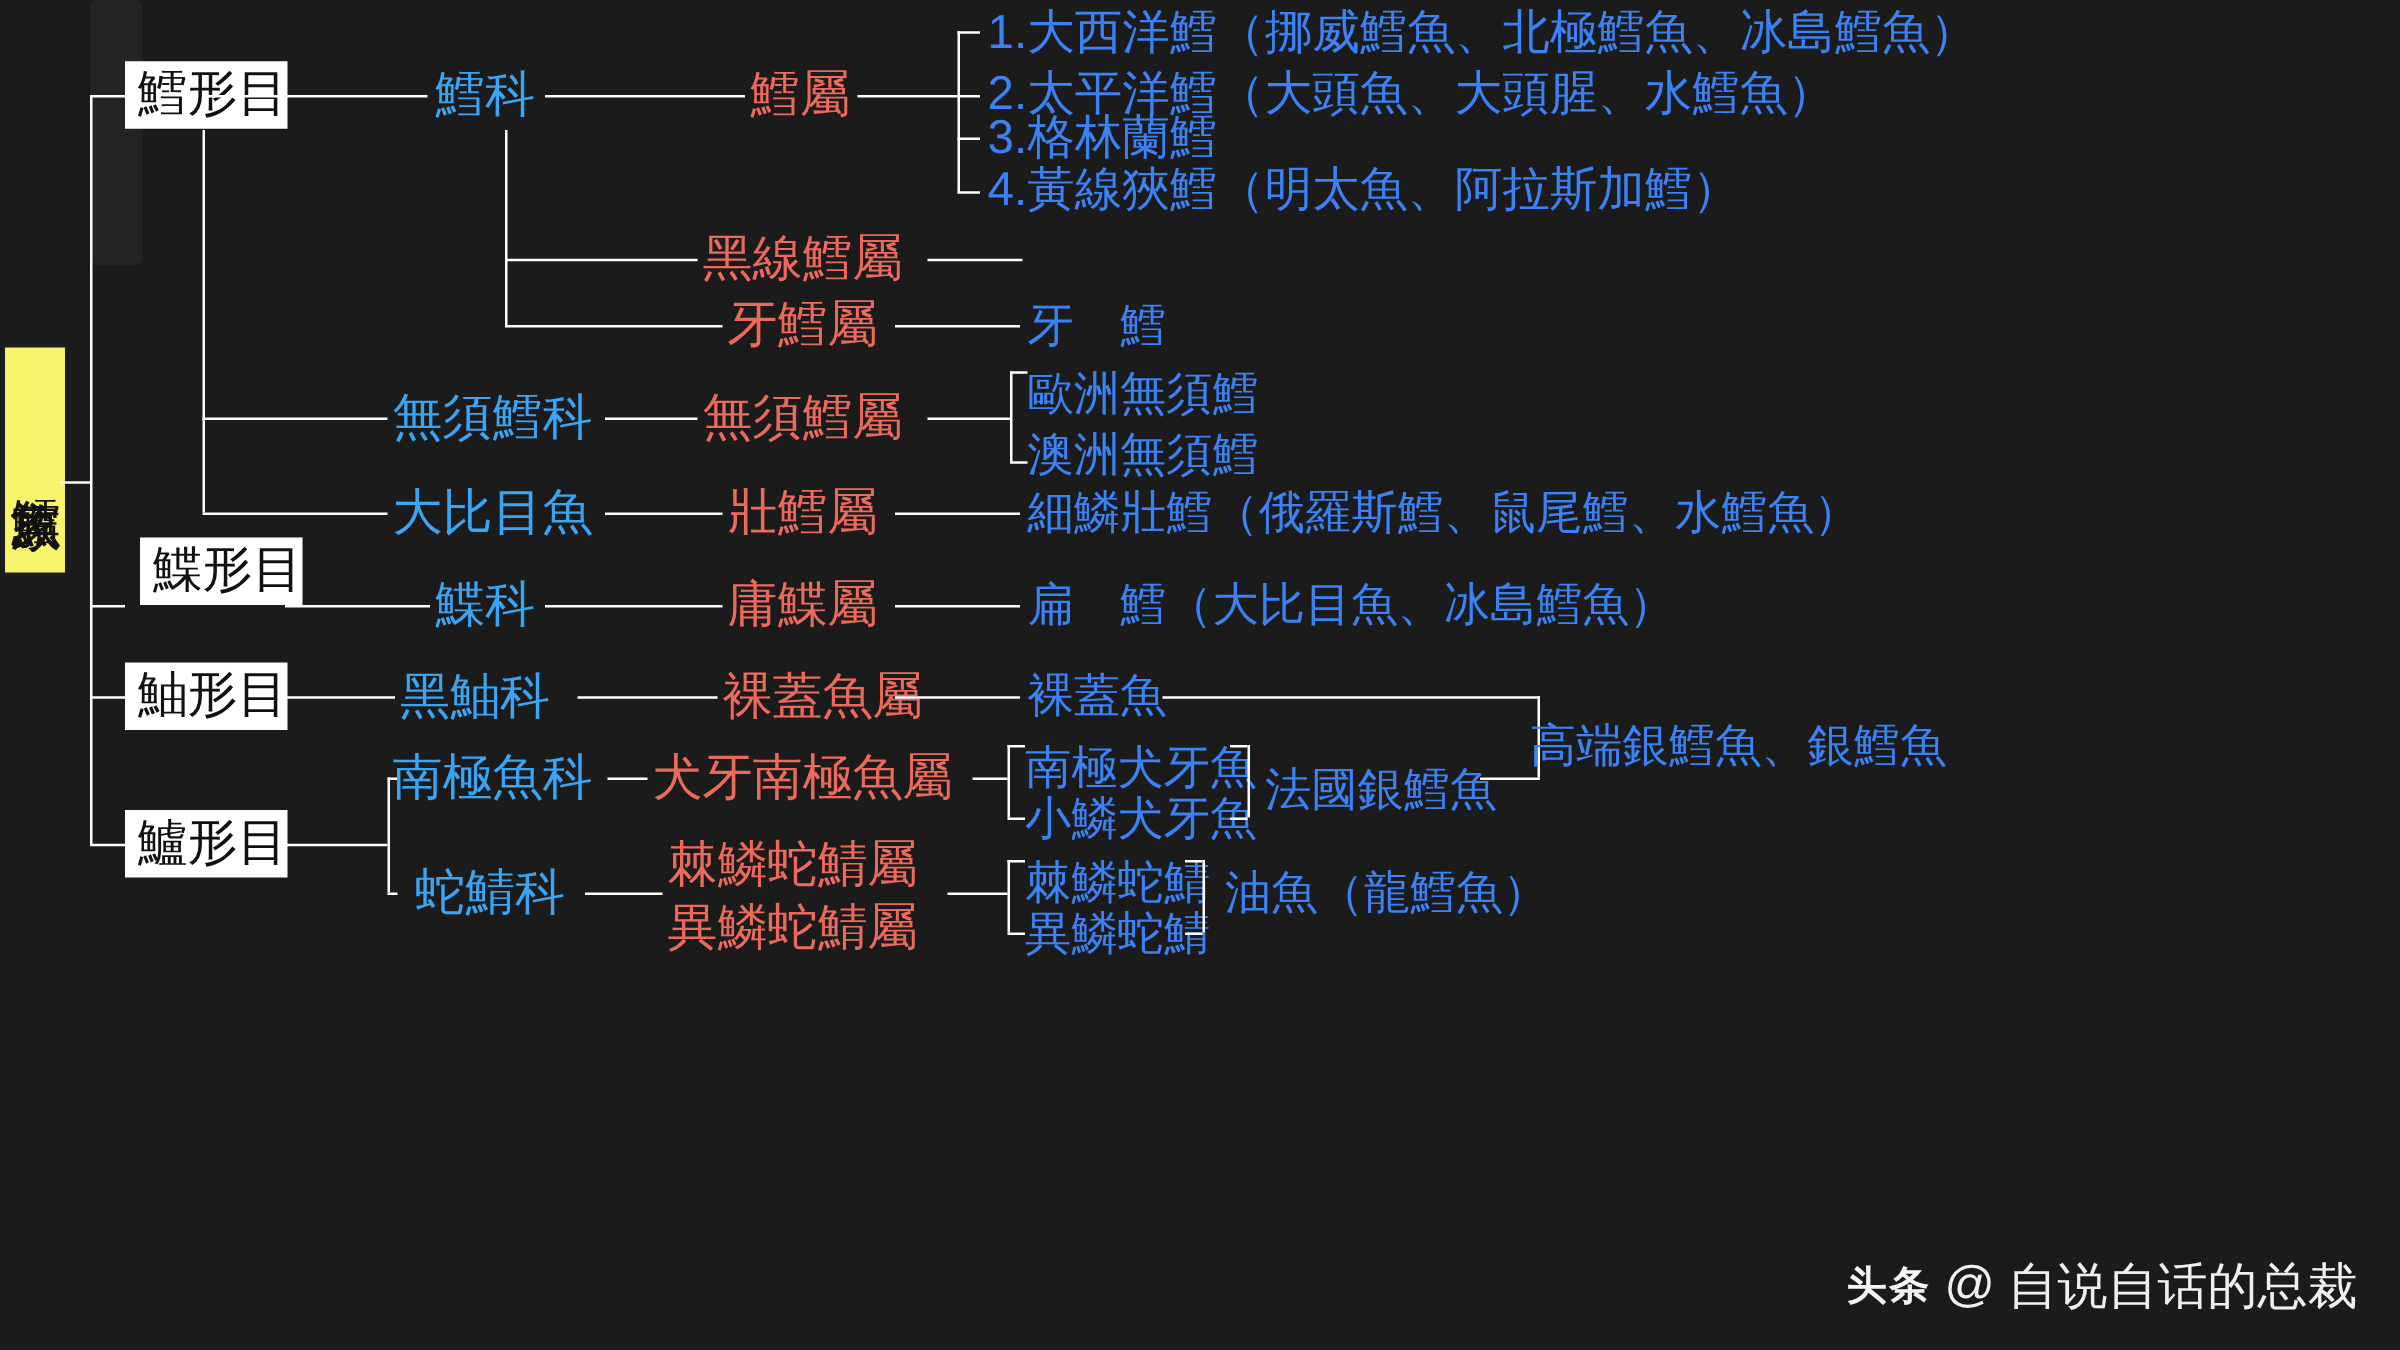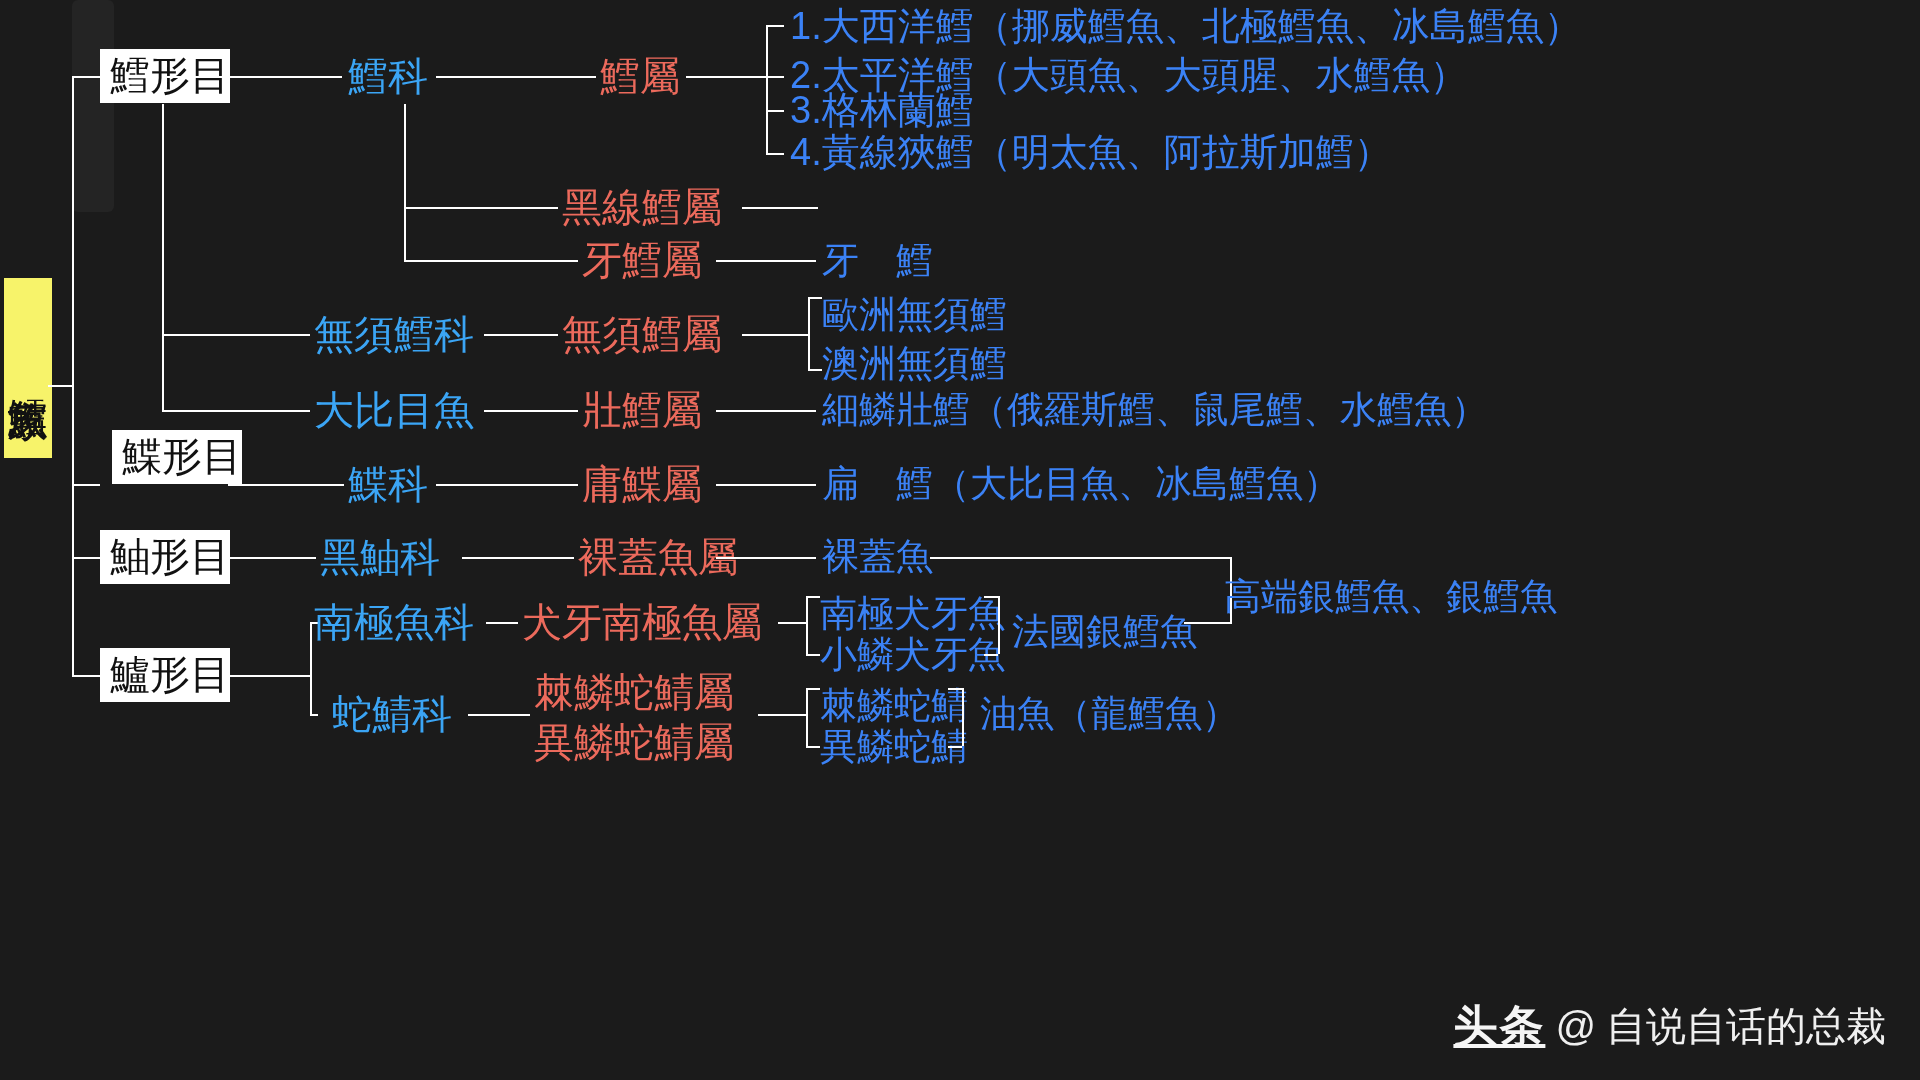--- a/index.html
+++ b/index.html
@@ -35,21 +35,21 @@
   .ln{position:absolute;background:#ffffff;}
   .h{height:2px;}
   .v{width:2px;}
 
   
   .wm{
     position:absolute;right:34px;bottom:24px;
     display:flex;align-items:center;gap:10px;
     color:#f2f2f2;
   }
-  .wm-logo{font-size:44px;font-weight:bold;letter-spacing:2px;color:#f5f5f5;text-decoration:underline;}
+  .wm-logo{font-size:32px;font-weight:bold;letter-spacing:2px;color:#f5f5f5;}
   .wm-at{font-size:40px;color:#efefef;}
   .wm-text{font-size:40px;color:#efefef;}
 
   
   .ghost{
     position:absolute;left:72px;top:0;width:42px;height:212px;
     background:#242424;border-radius:6px;
   }
 </style>
 </head>

